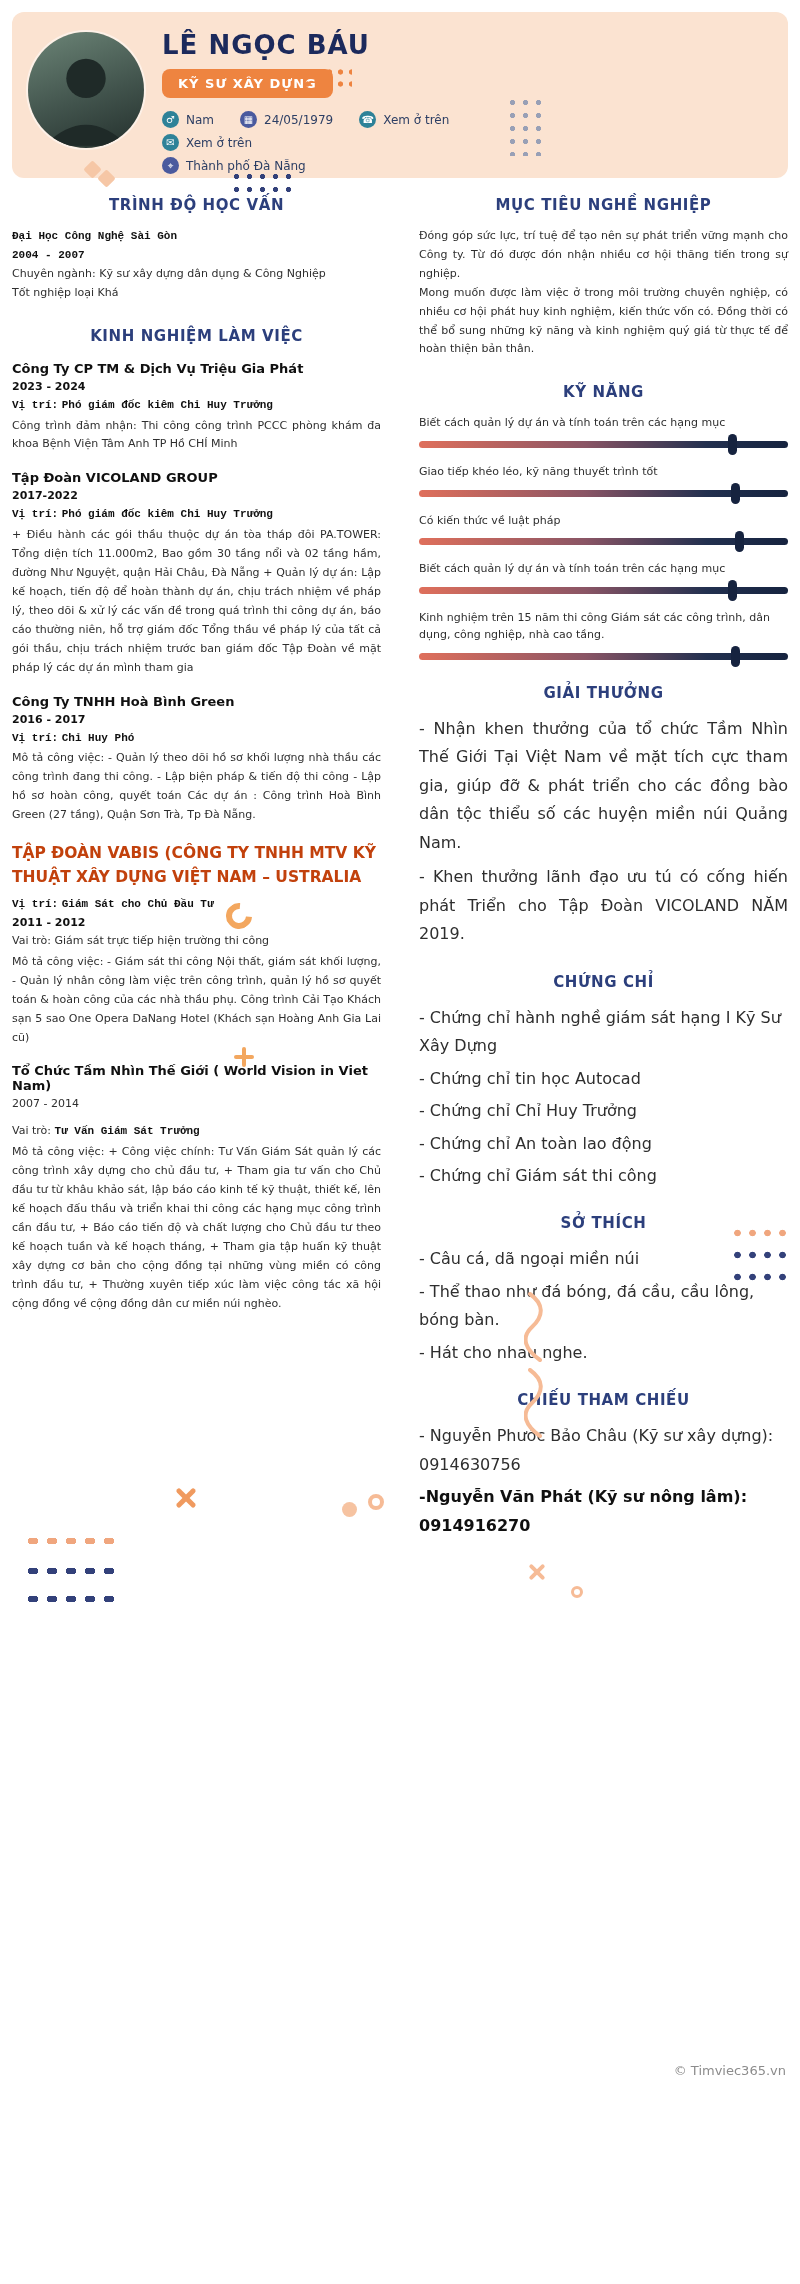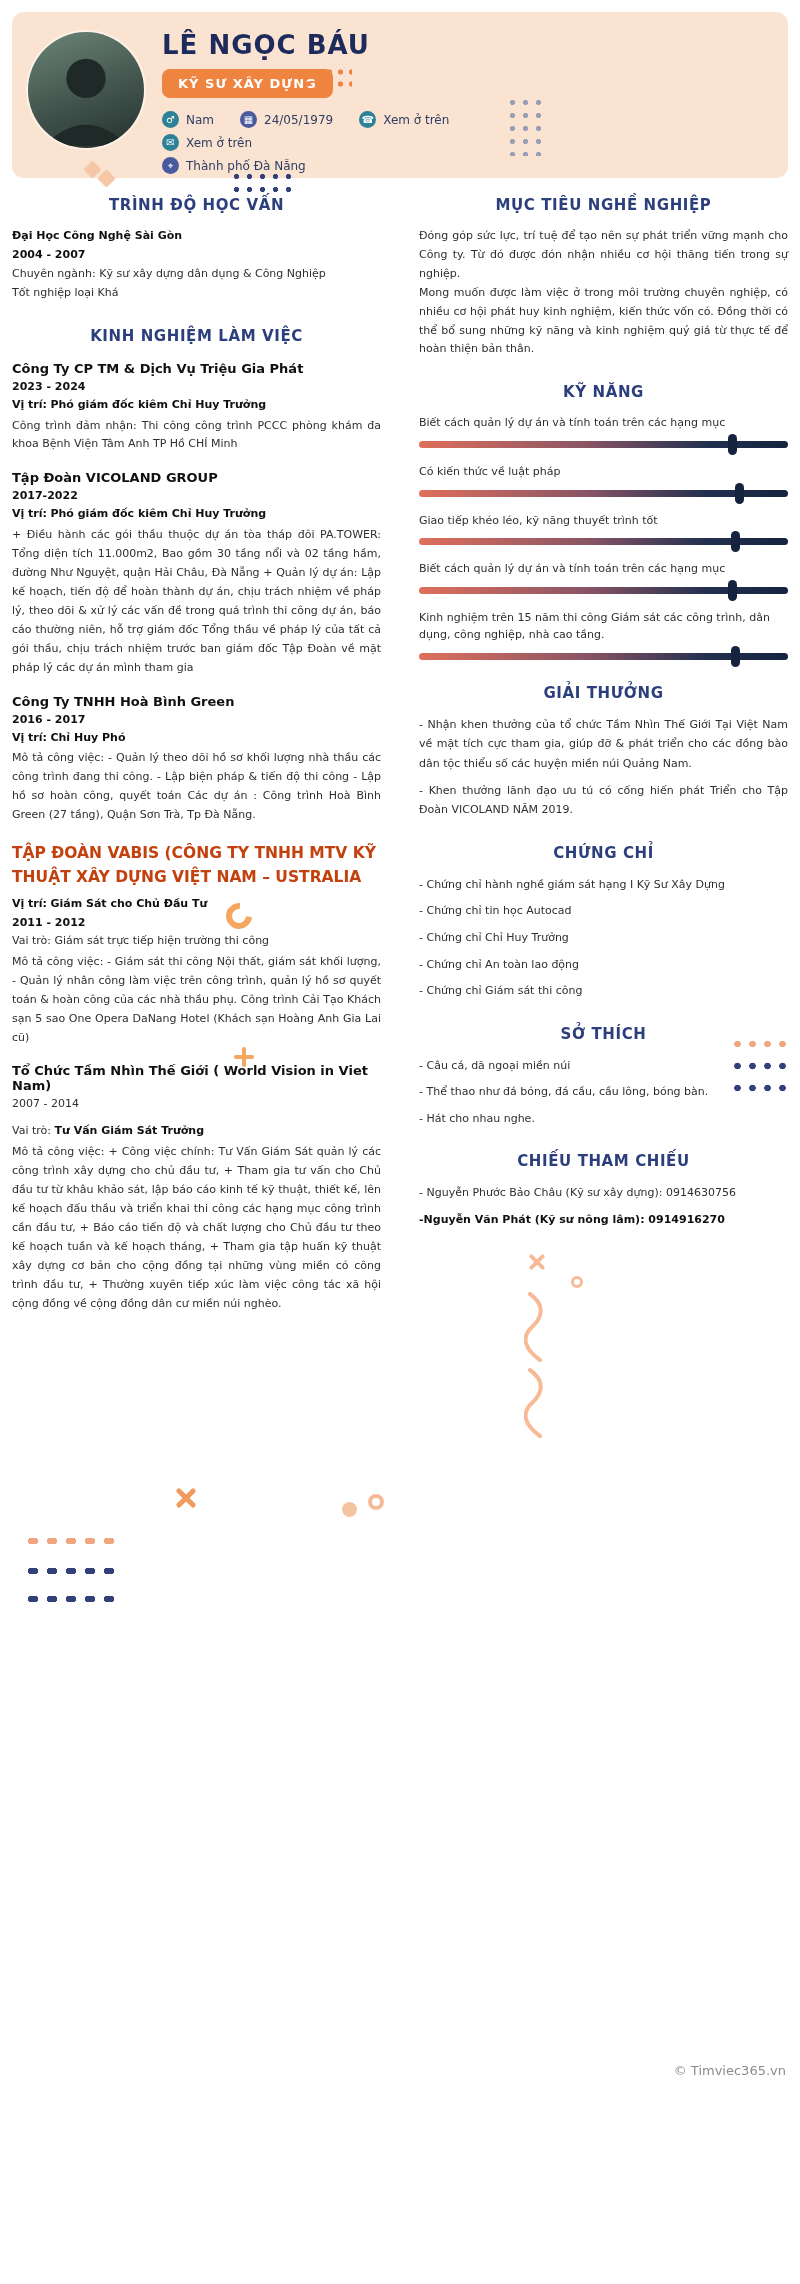--- a/index.html
+++ b/index.html
@@ -43,42 +43,42 @@
     display:flex; gap:38px; align-items:flex-start;
   }
   .col { width:369px; }
   .section { margin-top:24px; position:relative; }
   .col > .section:first-child { margin-top:0; }
   .sec-heading {
     text-align:center; color:#2c3f7c; font-weight:bold; font-size:15px;
     letter-spacing:.6px; margin-bottom:13px;
   }
   .t { font-size:11px; line-height:1.72; }
-  .b { font-weight:bold; color:#101010; }
+  .b { font-weight:bold; color:#101010;font-family:Liberation Mono, monospace; }
   .desc { font-size:11px; line-height:1.72; text-align:justify; }
   .line { font-size:11px; line-height:1.72; margin-bottom:2px; }
   .job { margin-top:16px; position:relative; }
   .job:first-of-type { margin-top:10px; }
   .company { font-size:13px; font-weight:bold; color:#101010; margin-bottom:4px; }
   .company-big { font-size:15.5px; font-weight:bold; color:#c2410c; line-height:1.55; margin-bottom:6px; }
   .years { font-size:11px; font-weight:bold; color:#101010; margin-bottom:3px; }
   .years-n { font-size:11px; margin-bottom:12px; }
   
   .skill { margin-bottom:15px; }
   .skill-label { font-size:11px; line-height:1.6; margin-bottom:9px; }
   .skill-bar {
     position:relative; height:7px; border-radius:4px;
     background:linear-gradient(90deg,#df6f5b 0%,#8a5565 45%,#22304f 78%,#16233f 100%);
   }
   .skill-handle {
     position:absolute; width:9px; height:21px; top:-7px; border-radius:5px;
     background:#16233f;
   }
   
-  .item { font-size:11px; line-height:1.78; text-align:justify; margin-bottom:6px;margin-top:7px; }
+  .item { font-size:16px; line-height:1.78; text-align:justify; margin-bottom:6px; }
   .item.tight { margin-bottom:4px; text-align:left; }
   .item.bold { font-weight:bold; color:#101010; }
   
   .footer {
     position:absolute; right:14px; bottom:10px; font-size:13px; color:#8c8c8c;
     z-index:3;
   }
   
   .dots {
     position:absolute;
@@ -238,29 +238,29 @@
       <div class="section">
         <div class="sec-heading">KỸ NĂNG</div>
 
         <div class="skill">
           <div class="skill-label">Biết cách quản lý dự án và tính toán trên các hạng mục</div>
           <div class="skill-bar">
             <span class="skill-handle" style="left: calc(85% - 5px);"></span>
           </div>
         </div>
         <div class="skill">
+          <div class="skill-label">Giao tiếp khéo léo, kỹ năng thuyết trình tốt</div>
+          <div class="skill-bar">
+            <span class="skill-handle" style="left: calc(86% - 5px);"></span>
+          </div>
+        </div>
+        <div class="skill">
           <div class="skill-label">Có kiến thức về luật pháp</div>
           <div class="skill-bar">
             <span class="skill-handle" style="left: calc(87% - 5px);"></span>
-          </div>
-        </div>
-        <div class="skill">
-          <div class="skill-label">Giao tiếp khéo léo, kỹ năng thuyết trình tốt</div>
-          <div class="skill-bar">
-            <span class="skill-handle" style="left: calc(86% - 5px);"></span>
           </div>
         </div>
         <div class="skill">
           <div class="skill-label">Biết cách quản lý dự án và tính toán trên các hạng mục</div>
           <div class="skill-bar">
             <span class="skill-handle" style="left: calc(85% - 5px);"></span>
           </div>
         </div>
         <div class="skill">
           <div class="skill-label">Kinh nghiệm trên 15 năm thi công Giám sát các công trình, dân dụng, công nghiệp, nhà cao tầng.</div>

